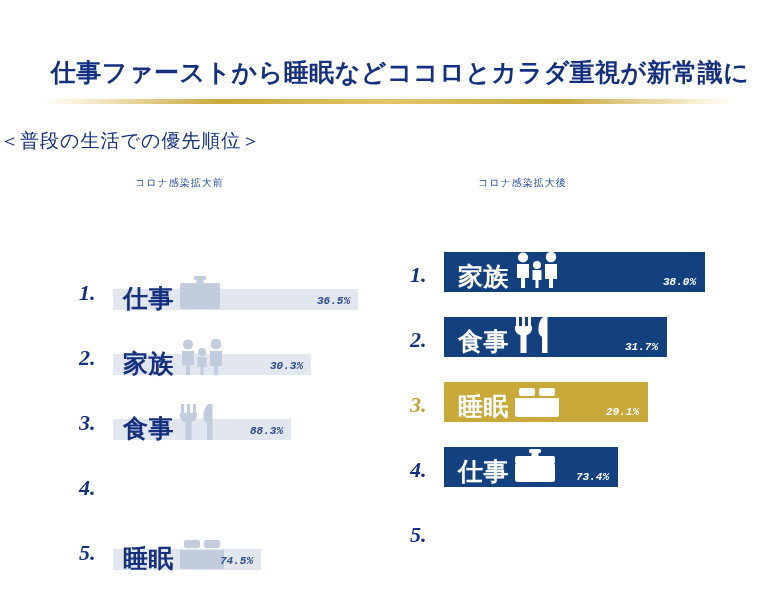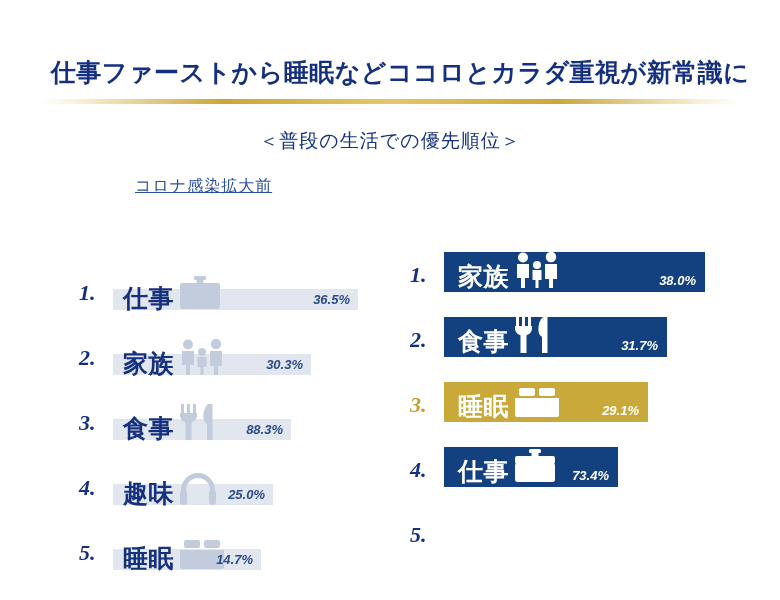--- a/index.html
+++ b/index.html
@@ -26,30 +26,29 @@
        rgba(255,255,255,1) 0%,
        rgba(222,191,88,0.25) 6%,
        #c9a73a 26%,
        #e2c76a 50%,
        #c9a73a 74%,
        rgba(222,191,88,0.25) 94%,
        rgba(255,255,255,1) 100%);
   }
   .subtitle{
     position:absolute;left:0;top:128px;width:780px;
-    text-align:center;font-size:19px;color:#14307e;
+    text-align:left;font-size:19px;color:#14307e;
     letter-spacing:1px;
   }
 
   
   .col-head{
     position:absolute;top:176px;
-    font-size:16px;color:#2a4f9c;letter-spacing:1px;
-    white-space:nowrap;
-    text-decoration:underline;
+    font-size:10px;color:#2a4f9c;letter-spacing:1px;
+    white-space:nowrap;
   }
   .col-head.left{left:135px;}
   .col-head.right{left:478px;}
 
   
   .row{position:absolute;height:58px;}
   .rank{
     position:absolute;left:0;bottom:4px;
     font-size:22px;font-style:italic;font-weight:bold;
     color:#14307e;
@@ -80,38 +79,39 @@
   }
   .bar.light .word{color:#14307e;}
   .bar.solid .word{color:#ffffff;}
 
   .icon{display:block;line-height:0;}
   .bar.light .icon svg{fill:#c3ccdc;}
   .bar.solid .icon svg{fill:#ffffff;}
 
   .pct{
     position:absolute;
-    font-size:13px;font-style:italic;font-weight:bold;
-    font-family:Liberation Sans, sans-serif;
+    font-size:11px;font-style:italic;font-weight:bold;
+    font-family:Liberation Mono, monospace;
     white-space:nowrap;
   }
   .bar.light .pct{color:#2b4b8e;right:8px;bottom:3px;}
   .bar.solid .pct{color:#ffffff;right:9px;bottom:4px;}
   .pct.outside{color:#2b4b8e;left:100%;margin-left:9px;bottom:3px;right:auto;}
 </style>
 </head>
 <body>
 
 <div class="page">
 
   <div class="title">仕事ファーストから睡眠などココロとカラダ重視が新常識に</div>
   <div class="title-rule"></div>
   <div class="subtitle">＜普段の生活での優先順位＞</div>
 
   <div class="col-head left">コロナ感染拡大前</div>
+  <div class="col-head right">コロナ感染拡大後</div>
 
   <div id="rows-root">
       <div class="row" style="left: 79px; top: 252px; width: 349px;">
         <div class="rank">1.</div>
         <div class="bar light" style="left: 34px; width: 245px;">
           <div class="barlabel">
             <span class="word">仕事</span>
             <span class="icon" style="margin-bottom: 1px;"><svg width="40" height="34" viewBox="0 0 40 34">
                 <rect x="14" y="0" width="12" height="4" rx="1.5"></rect>
                 <rect x="16.5" y="2" width="7" height="6"></rect>
@@ -151,45 +151,34 @@
                 <rect x="13" y="0" width="3" height="12"></rect>
                 <path d="M0 11c0 4 2.5 6.5 5.5 7.2V36h6V18.2C14.5 17.5 17 15 17 11V9H0z"></path>
                 <path d="M28 0c-3.2 2.5-4.6 7-4.6 12.5 0 4 1.4 6.4 3.6 7.2V36h5.5V0z"></path>
               </svg></span>
           </div>
           <span class="pct">88.3%</span>
         </div>
       </div>
       <div class="row" style="left: 79px; top: 447px; width: 264px;">
         <div class="rank">4.</div>
-        <div class="bar light" style="left: 34px; width: 160px;">
-          <div class="barlabel">
-            <span class="word">趣味</span>
-            <span class="icon" style="margin-bottom: 1px;"><svg width="36" height="32" viewBox="0 0 36 32">
-                <path d="M18 0C8.6 0 1 7.6 1 17v6h5v-6C6 10.4 11.4 5 18 5s12 5.4 12 12v6h5v-6C35 7.6 27.4 0 18 0z"></path>
-                <rect x="0" y="17" width="7" height="15" rx="3.3"></rect>
-                <rect x="29" y="17" width="7" height="15" rx="3.3"></rect>
-              </svg></span>
-          </div>
-          <span class="pct">25.0%</span>
-        </div>
       </div>
       <div class="row" style="left: 79px; top: 512px; width: 252px;">
         <div class="rank">5.</div>
         <div class="bar light" style="left: 34px; width: 148px;">
           <div class="barlabel">
             <span class="word">睡眠</span>
             <span class="icon" style="margin-bottom: 1px;"><svg width="44" height="30" viewBox="0 0 44 30">
                 <rect x="4" y="0" width="16" height="8" rx="2"></rect>
                 <rect x="24" y="0" width="16" height="8" rx="2"></rect>
                 <path d="M0 10h44v10H0z"></path>
                 <path d="M0 19h44v8a2 2 0 0 1-2 2H2a2 2 0 0 1-2-2z"></path>
               </svg></span>
           </div>
-          <span class="pct">14.7%</span>
+          <span class="pct">74.5%</span>
         </div>
       </div>
       <div class="row" style="left: 410px; top: 234px; width: 365px;">
         <div class="rank">1.</div>
         <div class="bar solid" style="left: 34px; width: 261px;">
           <div class="barlabel">
             <span class="word">家族</span>
             <span class="icon" style="margin-bottom: 1px;"><svg width="44" height="36" viewBox="0 0 44 36">
                 <circle cx="8" cy="5.5" r="5"></circle>
                 <path d="M2 12h12v14H10v10H6V26H2z"></path>

